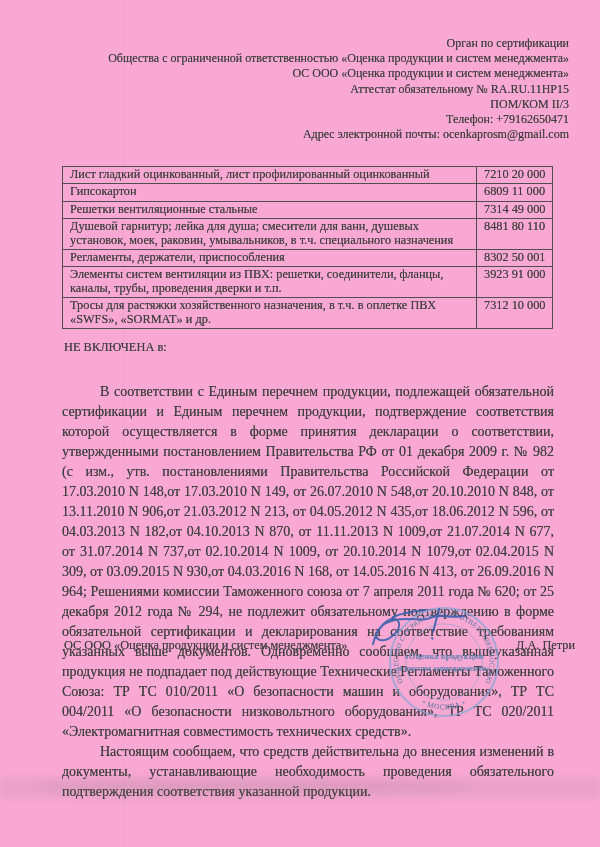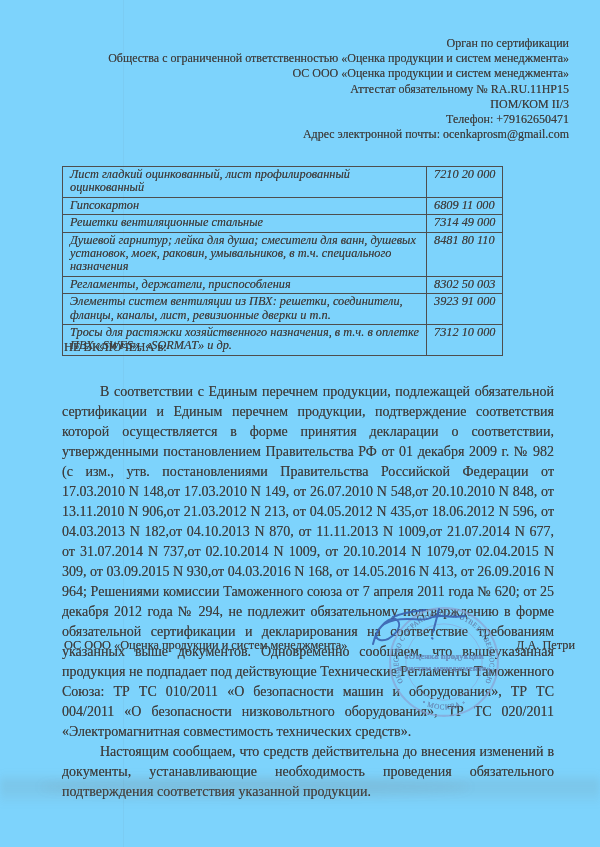--- a/index.html
+++ b/index.html
@@ -1,34 +1,34 @@
 <!DOCTYPE html>
 <html><head>
 <meta charset="utf-8">
 <style>
   html,body{margin:0;padding:0;background:#ffffff;}
   #page{
     position:relative;
     width:600px;height:847px;
-    background:#7dd3fc;
+    background:#f9a8d4;
     overflow:hidden;
     font-family:"Liberation Serif","DejaVu Serif",serif;
     color:#3e3e3e;
     text-shadow:0 0 .35px rgba(70,70,70,.75);
   }
   
   .header{
     position:absolute;top:36px;right:31px;left:60px;
     text-align:right;font-size:12px;line-height:15.2px;
   }
   
   .goods-table{
     position:absolute;left:62px;top:166px;
-    border-collapse:collapse;width:441px;
-    font-size:12.3px;line-height:13.4px;font-style:italic;
+    border-collapse:collapse;width:491px;
+    font-size:12.3px;line-height:13.4px;
   }
   .goods-table td{
     border:1px solid #4e4e4e;
     padding:1px 6px 2px 7px;
     vertical-align:top;
   }
   .goods-table td.code{width:62px;white-space:nowrap;}
   
   .not-included{
     position:absolute;left:64px;top:340px;
@@ -87,24 +87,24 @@
       <tr>
         <td>Решетки вентиляционные стальные</td>
         <td class="code">7314 49 000</td>
       </tr>
       <tr>
         <td>Душевой гарнитур; лейка для душа; смесители для ванн, душевых установок, моек, раковин, умывальников, в т.ч. специального назначения</td>
         <td class="code">8481 80 110</td>
       </tr>
       <tr>
         <td>Регламенты, держатели, приспособления</td>
-        <td class="code">8302 50 003</td>
+        <td class="code">8302 50 001</td>
       </tr>
       <tr>
-        <td>Элементы систем вентиляции из ПВХ: решетки, соединители, фланцы, каналы, лист, ревизионные дверки и т.п.</td>
+        <td>Элементы систем вентиляции из ПВХ: решетки, соединители, фланцы, каналы, трубы, проведения дверки и т.п.</td>
         <td class="code">3923 91 000</td>
       </tr>
       <tr>
         <td>Тросы для растяжки хозяйственного назначения, в т.ч. в оплетке ПВХ «SWFS», «SORMAT» и др.</td>
         <td class="code">7312 10 000</td>
       </tr>
     </tbody>
   </table>
 
   <div class="not-included">НЕ ВКЛЮЧЕНА в:</div>

